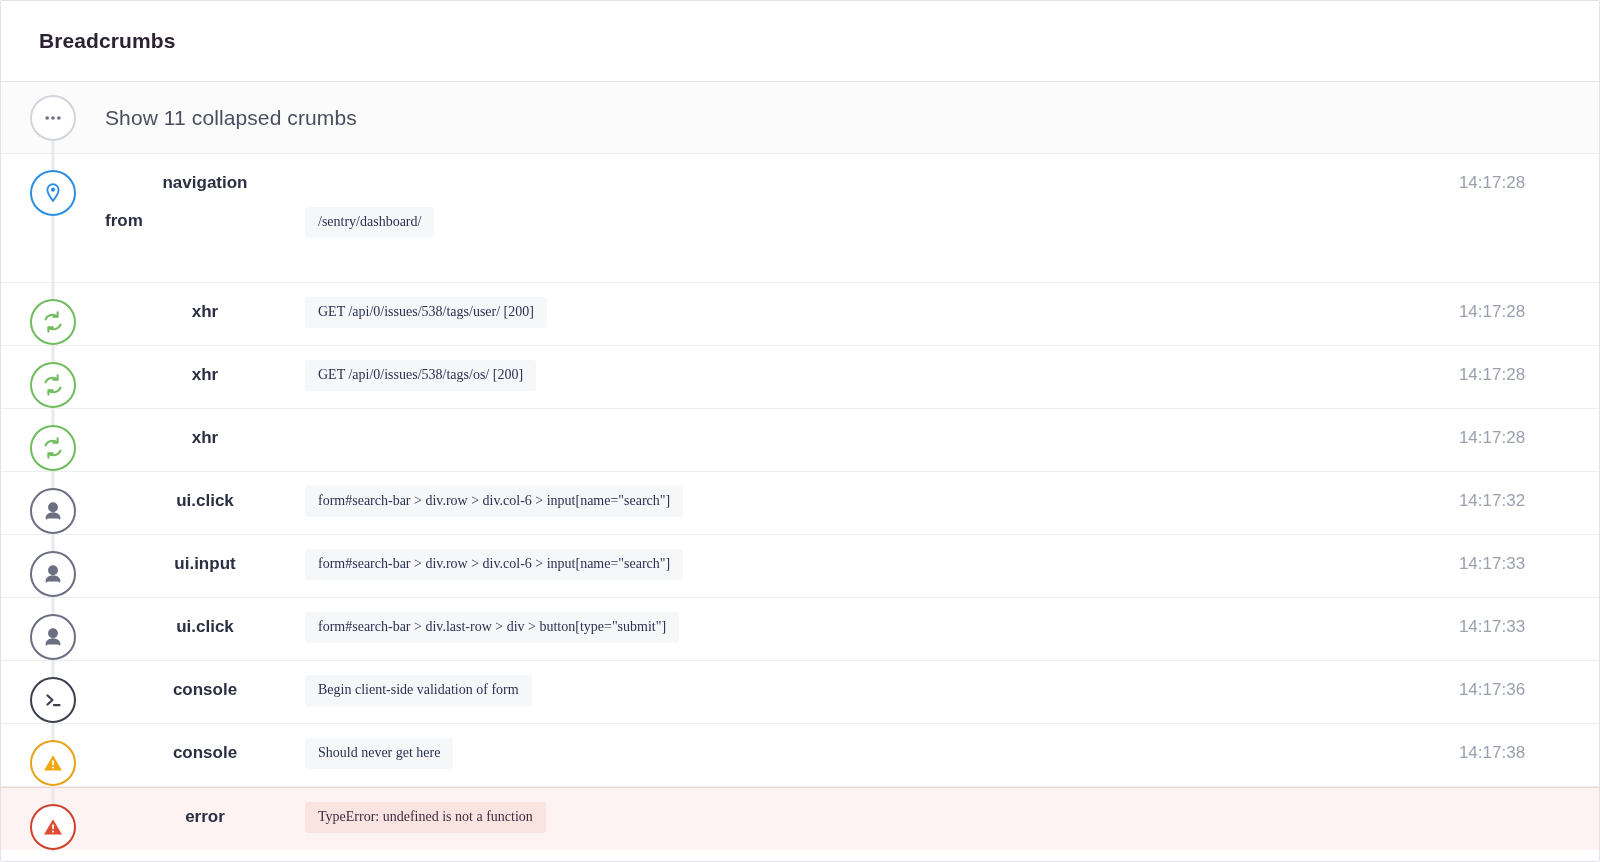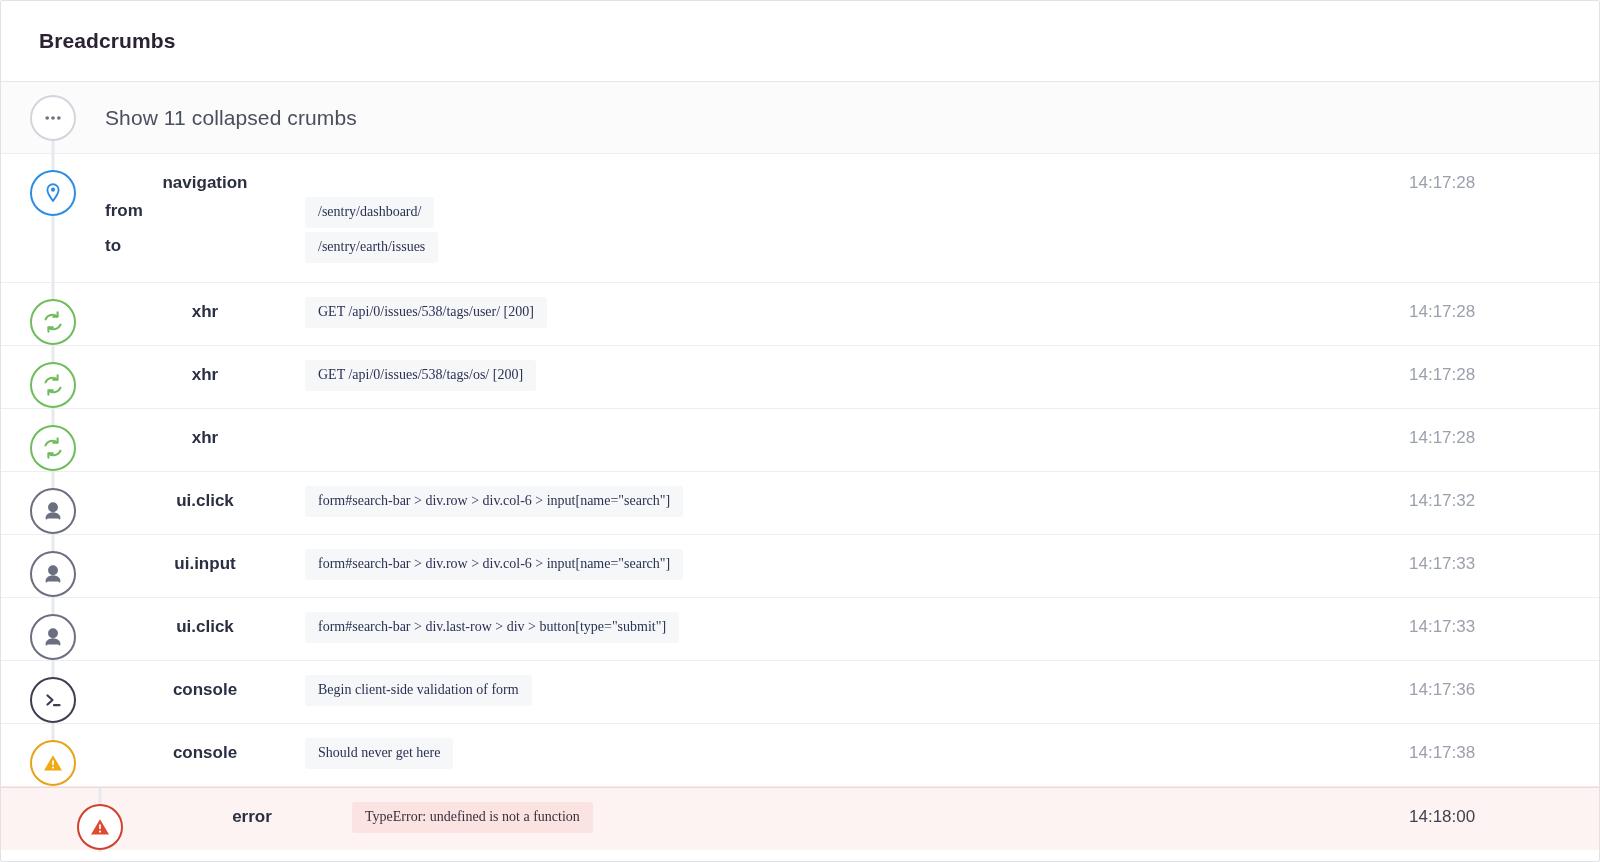--- a/index.html
+++ b/index.html
@@ -64,21 +64,20 @@
   .row.collapsed-row {
     min-height: 72px;
     align-items: center;
     background: #fbfbfc;
   }
   .row.nav-row { min-height: 129px; }
   .row.error-row {
     background: #fdf3f3;
     border-top: 1px solid #f5d6d3;
     border-bottom: 1px solid #f5d6d3;
-    padding-left: 47px;
   }
   .row:last-child { border-bottom: none; }
 
   
   .icon-col {
     width: 104px;
     min-width: 104px;
     position: relative;
     display: flex;
     justify-content: center;
@@ -148,21 +147,21 @@
 
   .row-main {
     display: flex;
     align-items: flex-start;
     text-align: center;
   }
 
   .kv {
     display: flex;
     align-items: flex-start;
-    margin-top: 4px;
+    margin-top: 14px;
   }
   .kv-key {
     font-size: 17px;
     font-weight: 700;
     color: #2b2f42;
     width: 200px;
     min-width: 200px;
     padding-top: 4px;
   }
 
@@ -179,21 +178,21 @@
   }
   .pill.err {
     background: #fae3e1;
     color: #3a2f3f;
   }
 
   
   .time-col {
     width: 190px;
     min-width: 190px;
-    text-align: left;
+    text-align: center;
     padding: 19px 24px 0 0;
     font-size: 17px;
     color: #9ba0ad;
     white-space: nowrap;
   }
   .time-col.strong { color: #3f4252; }
 
   
   .scroll-track {
     position: absolute;
@@ -239,24 +238,20 @@
           </div>
         </div>
         <div class="body-col">
           <div class="row-main">
             <div class="crumb-type">navigation</div>
           </div>
           <div class="kv">
             <div class="kv-key">from</div>
             <span class="pill">/sentry/dashboard/</span>
           </div>
-          <div class="kv">
-            <div class="kv-key">to</div>
-            <span class="pill">/sentry/earth/issues</span>
-          </div>
         </div>
         <div class="time-col">14:17:28</div>
       </div>
       <div class="row">
         <div class="icon-col">
           <div class="line"></div>
           <div class="bubble b-xhr">
             <svg width="24" height="24" viewBox="0 0 24 24" fill="none" stroke="#6fbc5d" stroke-width="2.1" stroke-linecap="round" stroke-linejoin="round">
               <path d="M4.5 9.3A7.6 7.6 0 0 1 16.2 6.4"></path>
               <polyline points="16.6,2.4 16.6,6.8 12.2,6.8"></polyline>
@@ -413,18 +408,17 @@
               <circle cx="12" cy="16.6" r="1.05" fill="#fff"></circle>
             </svg>
           </div>
         </div>
         <div class="body-col">
           <div class="row-main">
             <div class="crumb-type">error</div>
             <span class="pill err">TypeError: undefined is not a function</span>
           </div>
         </div>
-        <div class="time-col strong">14:18:00</div>
       </div>
     </div>
 
   <div class="scroll-track"></div>
 </div>
 
 </body></html>

